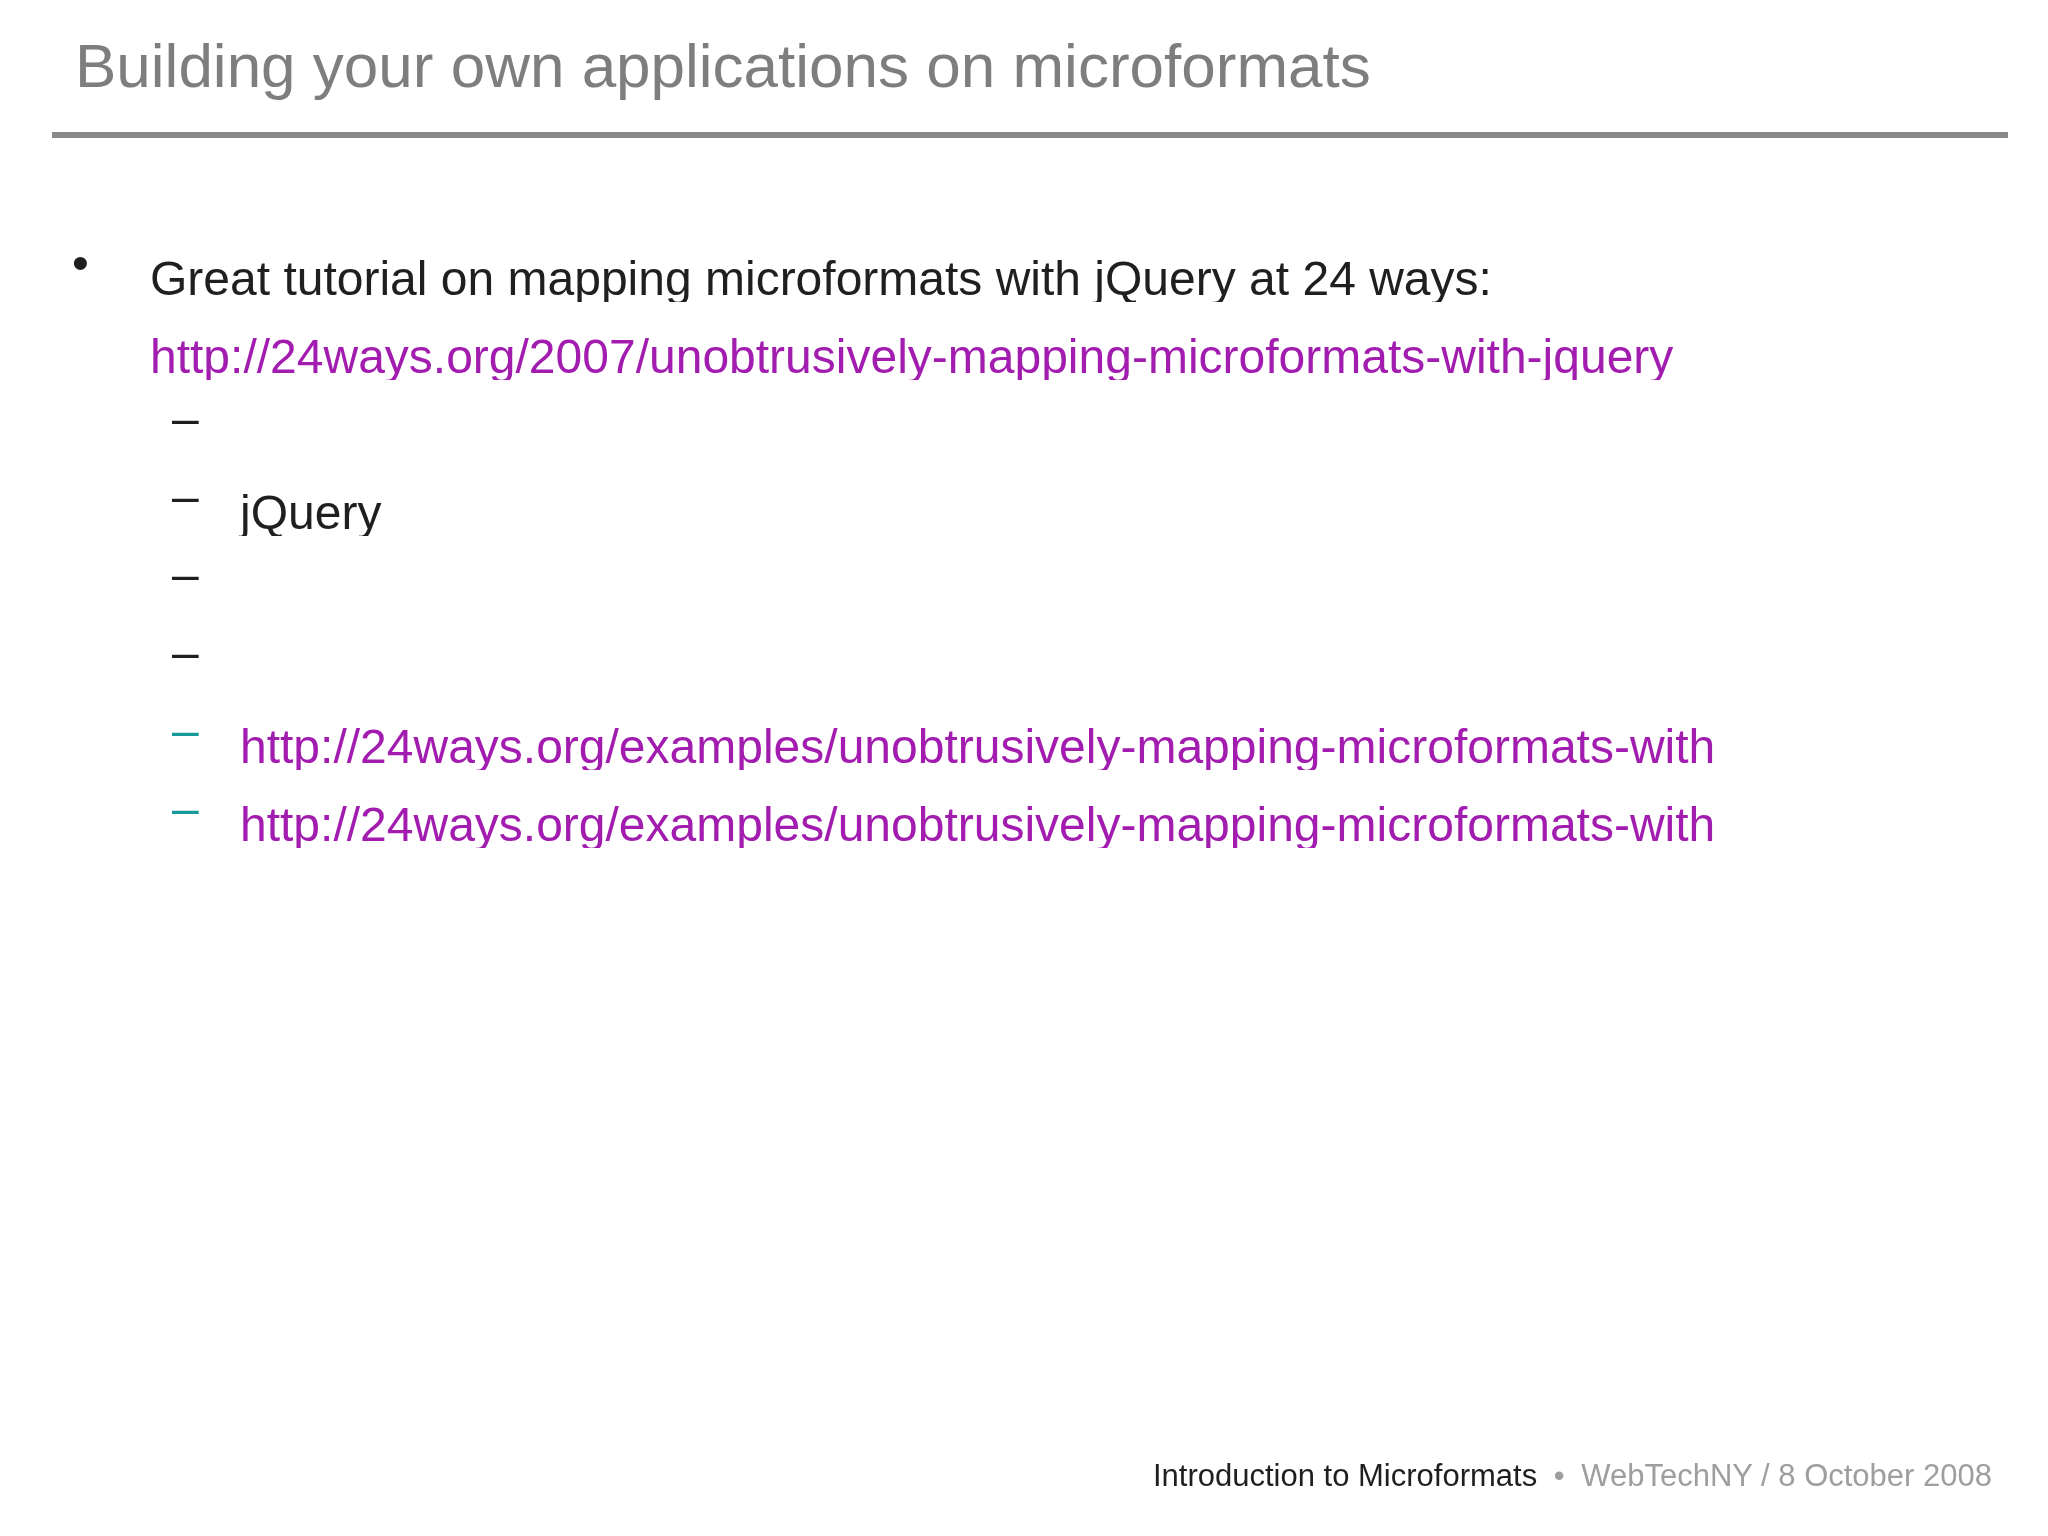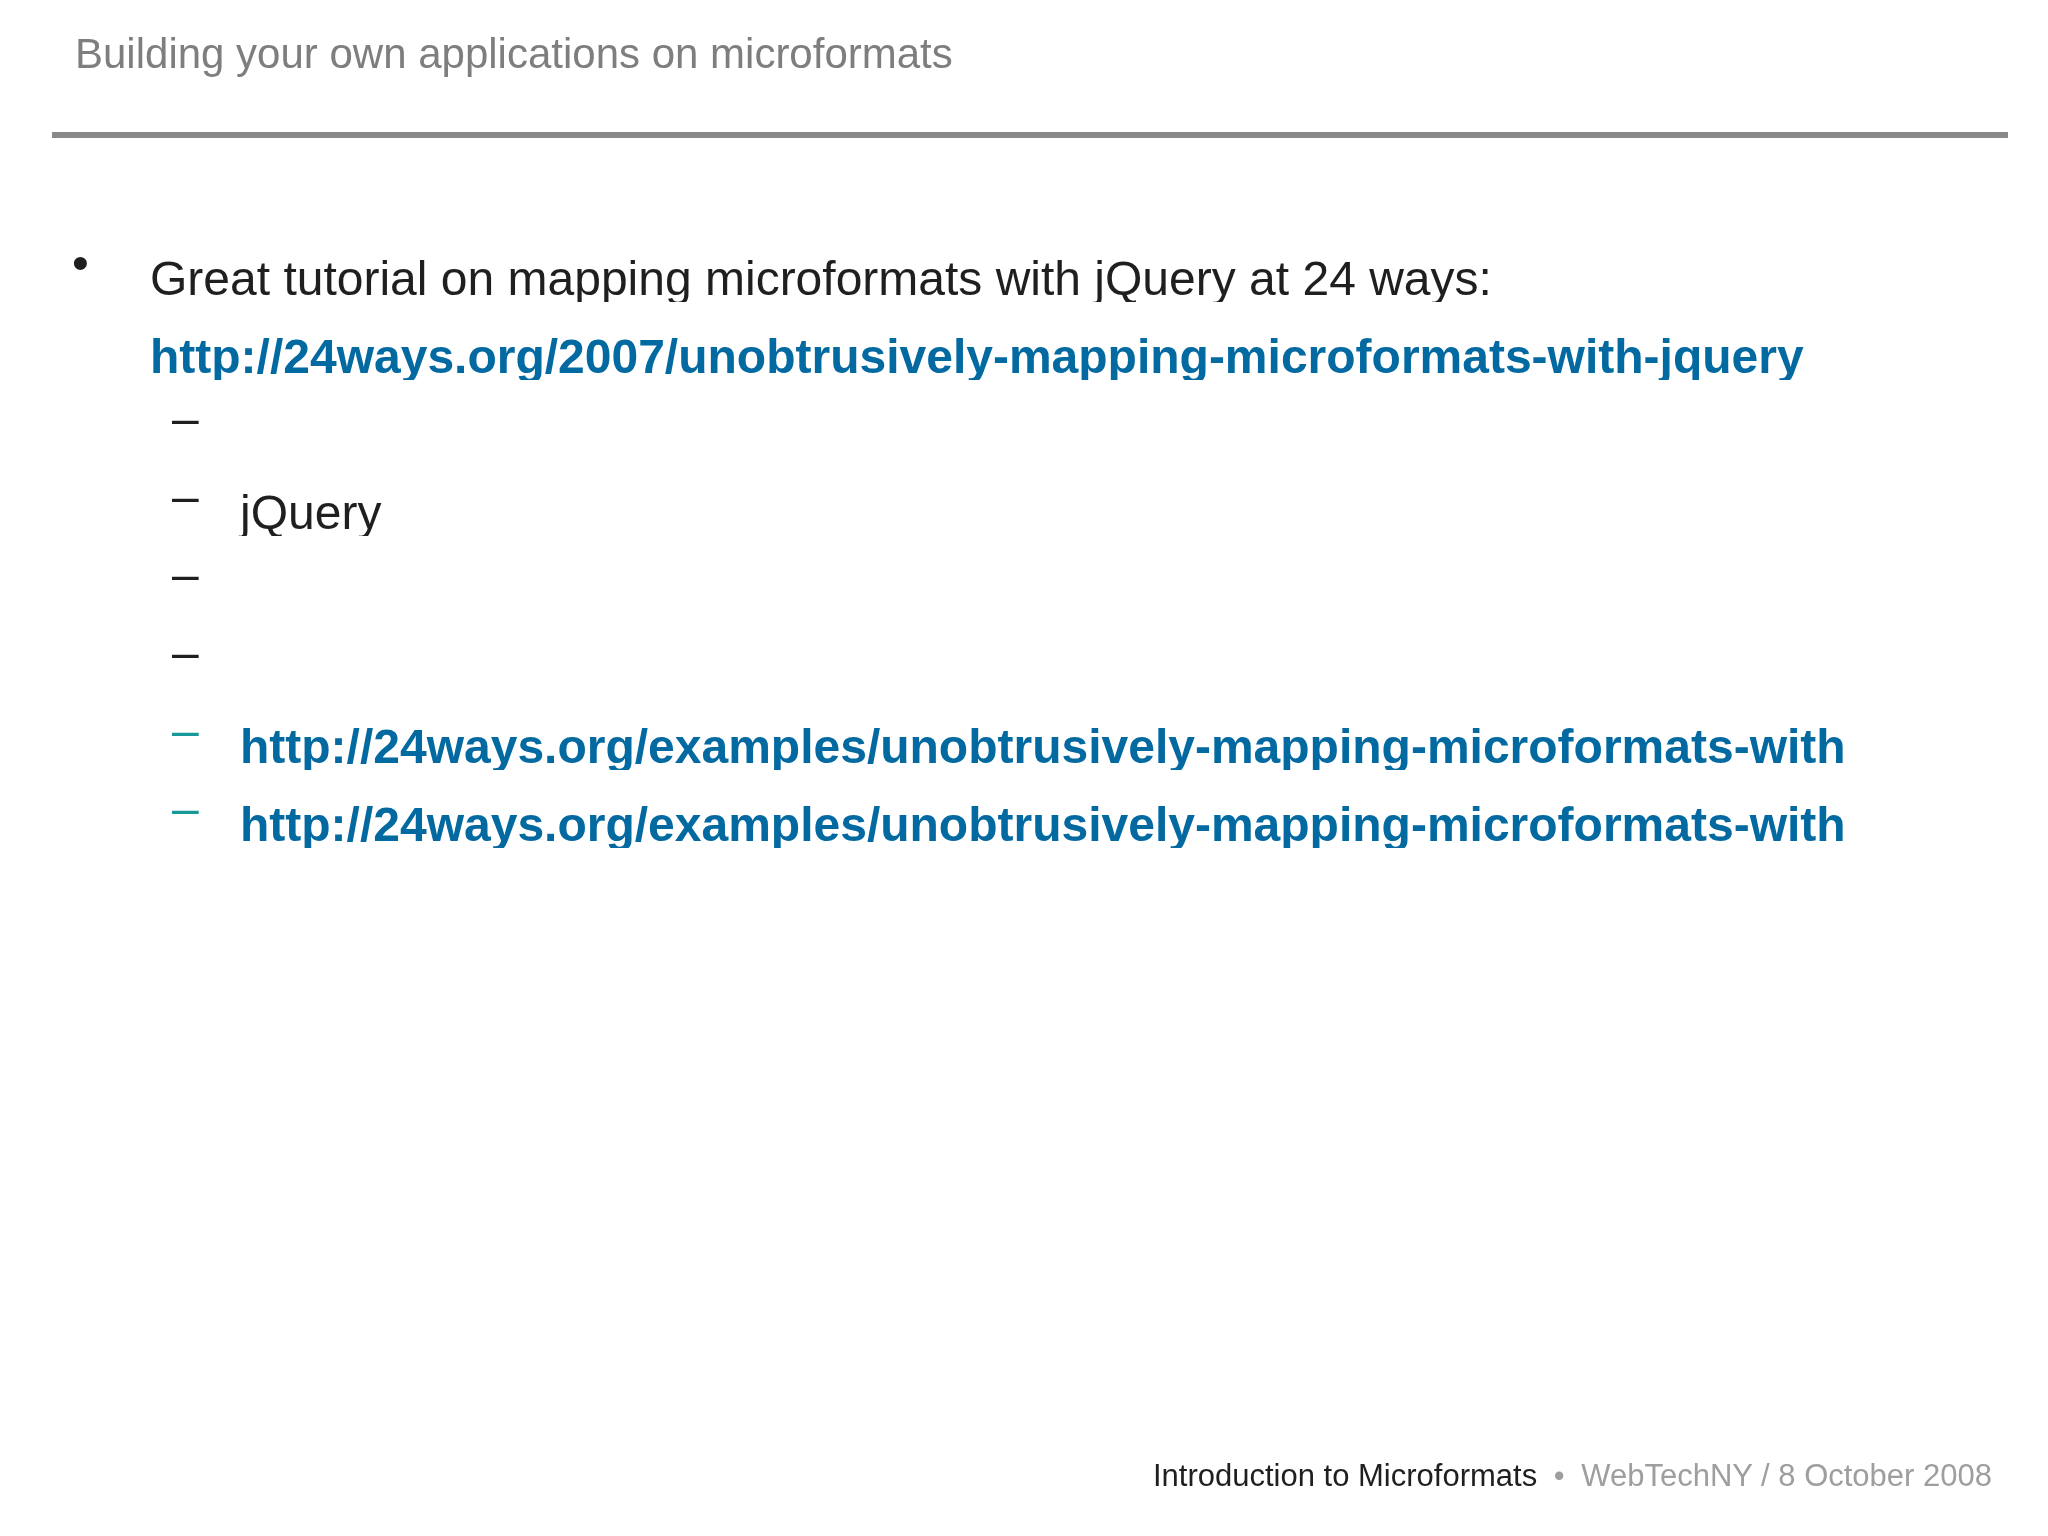--- a/index.html
+++ b/index.html
@@ -16,21 +16,21 @@
     height: 1536px;
     background: #ffffff;
     overflow: hidden;
   }
   
   .slide-title {
     position: absolute;
     left: 75px;
     top: 30px;
     margin: 0;
-    font-size: 42px;
+    font-size: 62px;
     font-weight: 400;
     color: #7e7e7e;
     letter-spacing: 0;
     white-space: nowrap;
   }
   .title-rule {
     position: absolute;
     left: 52px;
     top: 132px;
     width: 1956px;
@@ -64,24 +64,23 @@
   }
   .row .text {
     position: absolute;
     left: 150px;
     top: 16px;
   }
   .row .text.sub {
     left: 240px;
   }
   .link {
-    color: #0369a1;
+    color: #a21caf;
     text-decoration: none;
     cursor: pointer;
-    font-weight: bold;
   }
   .marker.teal {
     color: #17989a;
   }
   
   .footer {
     position: absolute;
     right: 56px;
     top: 1458px;
     font-size: 31px;

